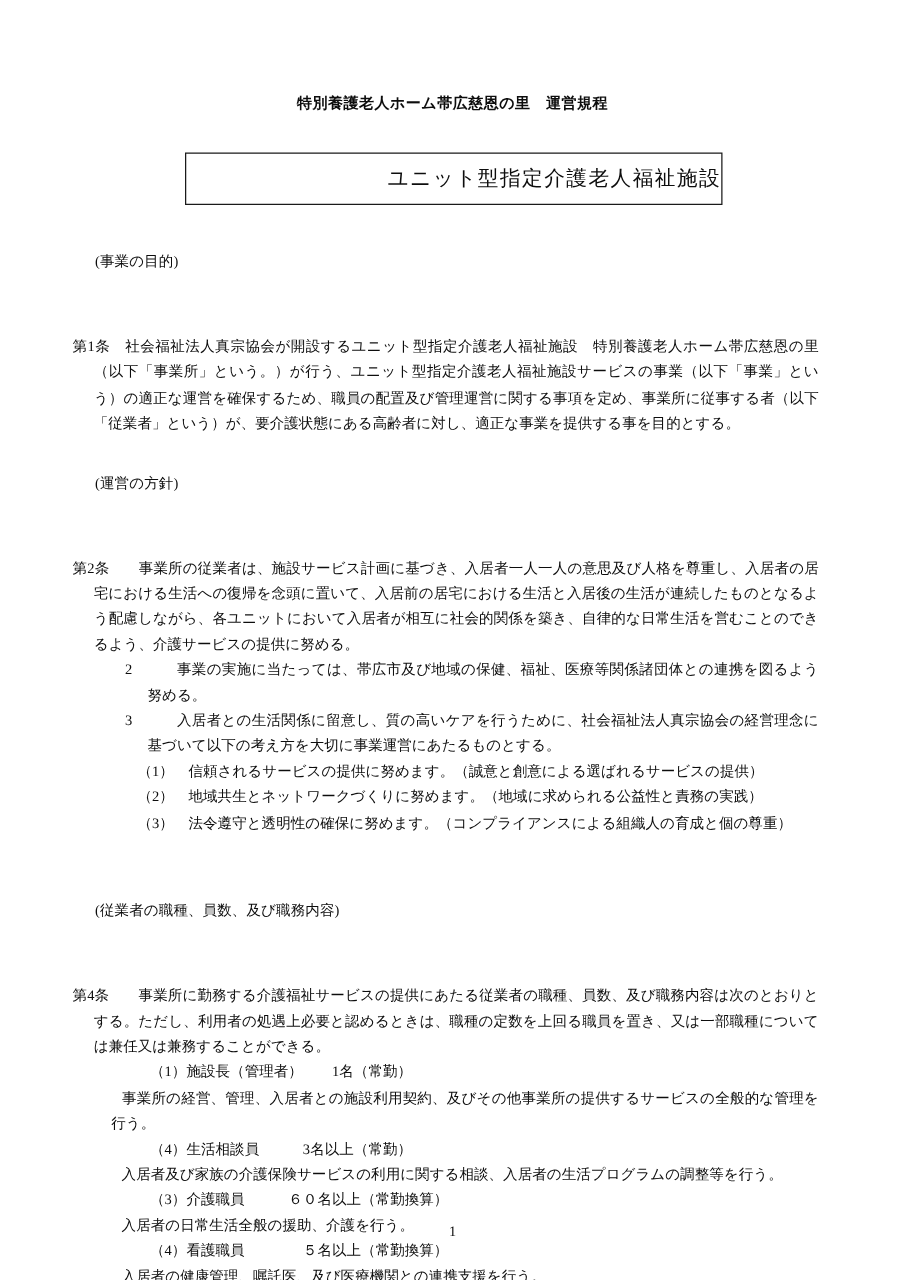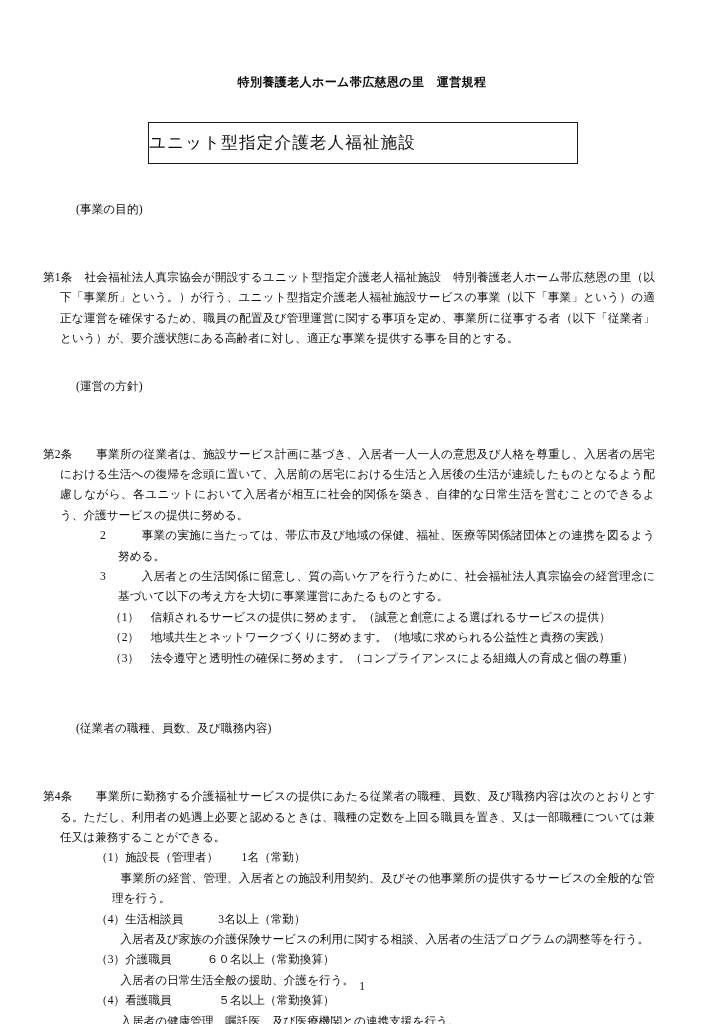--- a/index.html
+++ b/index.html
@@ -38,21 +38,21 @@
   .subtitle-box {
     position: absolute;
     top: 122px;
     left: 148px;
     width: 430px;
     height: 42px;
     border: 1.4px solid #1a1a1a;
     box-sizing: border-box;
     display: flex;
     align-items: center;
-    justify-content: flex-start;
+    justify-content: flex-end;
   }
   .subtitle-box .subtitle-text {
     font-size: 16.5px;
     letter-spacing: 1.2px;
   }
 
   
   .body-area {
     position: absolute;
     top: 192px;
@@ -75,21 +75,21 @@
     margin: 0;
     padding: 0;
     font-size: 11.6px;
     line-height: 20.4px;
     letter-spacing: 0.05px;
     text-align: justify;
     text-justify: inter-character;
   }
 
   .art-l1 {            
-    padding-left: 60px;
+    padding-left: 75px;
     padding-right: 69px;
     text-indent: -17px;
     margin-top: 48px;
   }
   .art-l2 {            
     padding-left: 118px;
     padding-right: 69px;
     text-indent: -18px;
   }
   .art-l3 {            
@@ -97,26 +97,26 @@
     padding-right: 60px;
     text-indent: 0;
     white-space: nowrap;
   }
   .art-l4 {            
     padding-left: 120px;
     padding-right: 60px;
     white-space: nowrap;
   }
   .art-l5 {            
-    padding-left: 96px;
+    padding-left: 120px;
     padding-right: 60px;
     white-space: nowrap;
   }
   .art-desc {          
-    padding-left: 112px;
+    padding-left: 89px;
     padding-right: 69px;
     text-indent: -15px;
     text-align: justify;
     text-justify: inter-character;
   }
   .gap-md { height: 19px; }
   .gap-lg { height: 21px; }
 
   .lbl { display: inline; }
 

